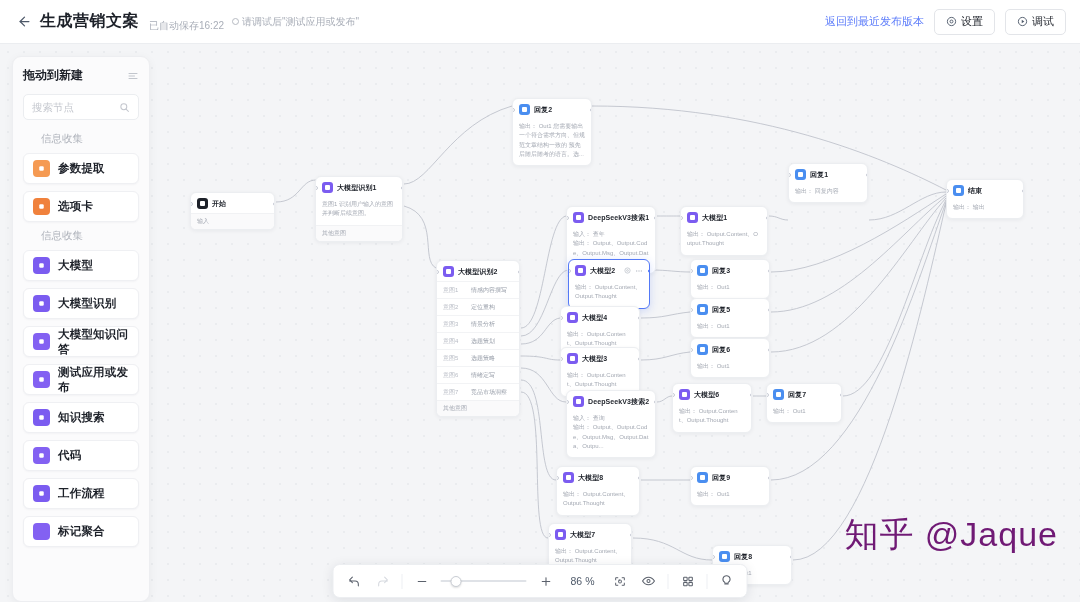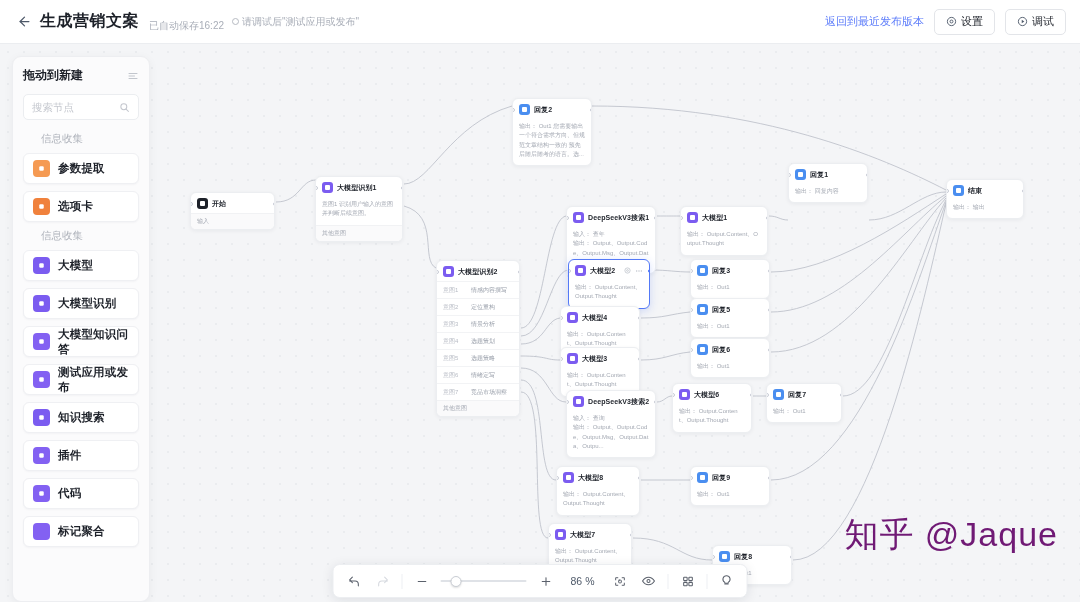--- a/index.html
+++ b/index.html
@@ -668,29 +668,29 @@
             </svg>
           </span>
           <span class="sb-label">知识搜索</span>
         </div>
         <div class="sb-item">
           <span class="sb-ico" style="background: rgb(131, 97, 242);">
             <svg width="9" height="9" viewBox="0 0 12 12">
               <rect x="3" y="3" width="6" height="6" rx="1.6" fill="#fff"></rect>
             </svg>
           </span>
-          <span class="sb-label">插件</span>
-        </div>
-        <div class="sb-item">
-          <span class="sb-ico" style="background: rgb(131, 97, 242);">
-            <svg width="9" height="9" viewBox="0 0 12 12">
-              <rect x="3" y="3" width="6" height="6" rx="1.6" fill="#fff"></rect>
-            </svg>
-          </span>
           <span class="sb-label">代码</span>
+        </div>
+        <div class="sb-item">
+          <span class="sb-ico" style="background: rgb(123, 92, 240);">
+            <svg width="9" height="9" viewBox="0 0 12 12">
+              <rect x="3" y="3" width="6" height="6" rx="1.6" fill="#fff"></rect>
+            </svg>
+          </span>
+          <span class="sb-label">工作流程</span>
         </div>
         <div class="sb-item">
           <span class="sb-ico" style="background: rgb(131, 97, 242);"></span>
           <span class="sb-label">标记聚合</span>
         </div>
       </div>
   </div>
 
 </div>
 

